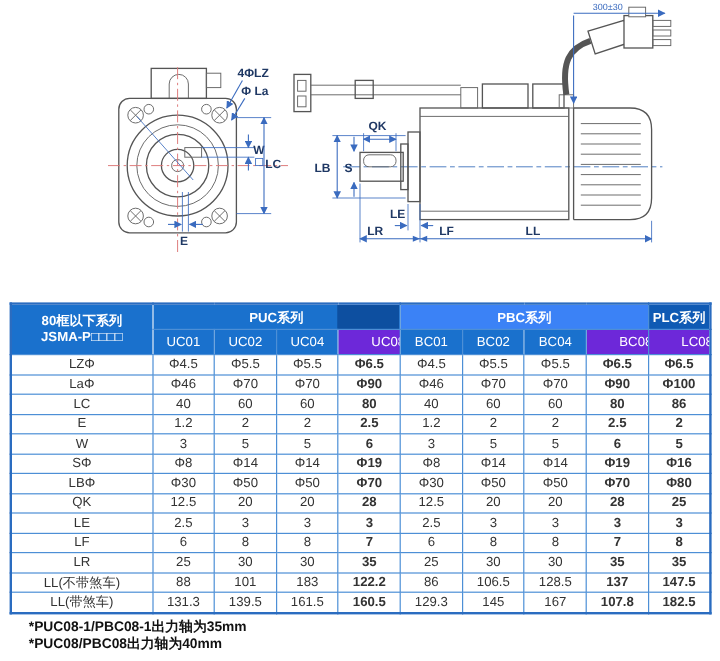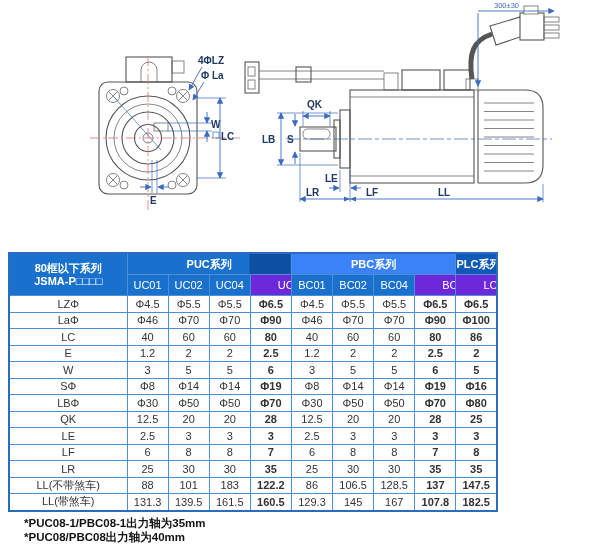--- a/index.html
+++ b/index.html
@@ -1,21 +1,21 @@
 <!DOCTYPE html>
 <html><head>
 <meta charset="utf-8">
 <style>
   html,body{margin:0;padding:0;background:#fff;}
   .page{position:relative;width:600px;height:551px;background:#fff;
         font-family:"Liberation Sans","DejaVu Sans",sans-serif;overflow:hidden;}
   .drawing{position:absolute;left:0;top:0;}
 
   
-  table.spec{position:absolute;left:8px;top:252px;width:490px;
+  table.spec{position:absolute;left:8px;top:252px;width:585px;
              border-collapse:collapse;table-layout:fixed;
              border:2px solid #2a6cc0;}
   table.spec th,table.spec td{border:1px solid #4d8fd6;text-align:center;
              padding:0;overflow:hidden;white-space:nowrap;vertical-align:middle;}
   thead th{background:#1a71cd;color:#fff;font-size:11px;font-weight:700;
            height:20px;border-color:#79b0e7;}
   th.corner{font-size:11px;line-height:13px;}
   th.group.g0{background:linear-gradient(90deg,#1a71cd 74.8%,#0d4fa0 75%);margin-top:12px;}
   th.group.g1{background:#3b82f6;}
   th.group.g2{background:#0f5ab4;}

